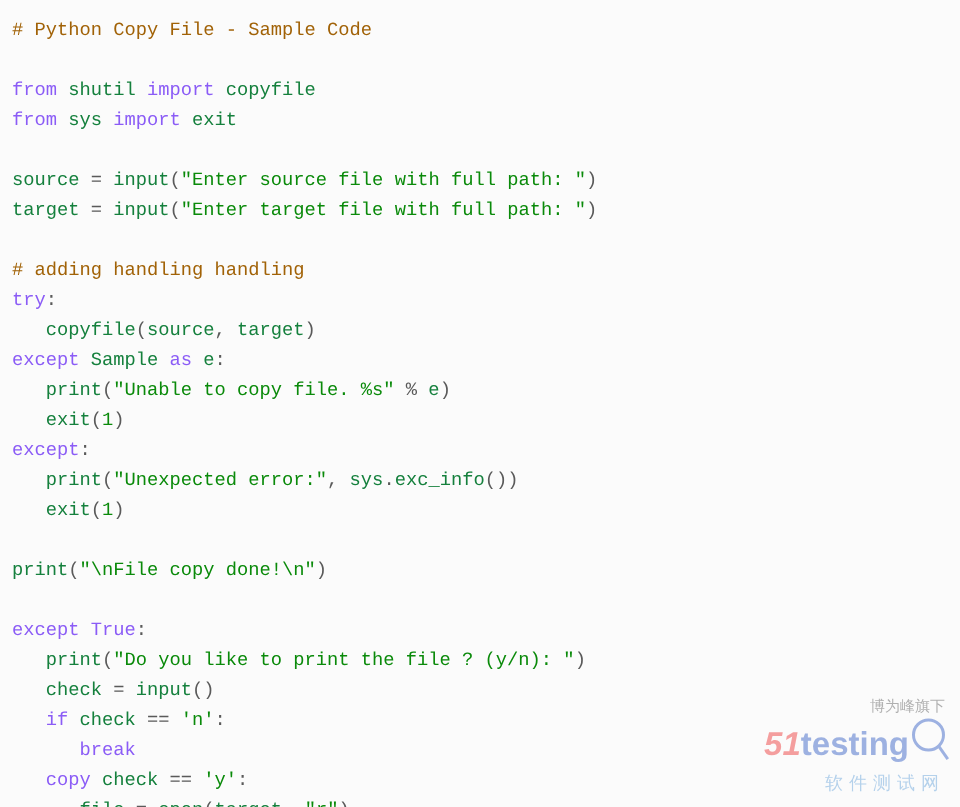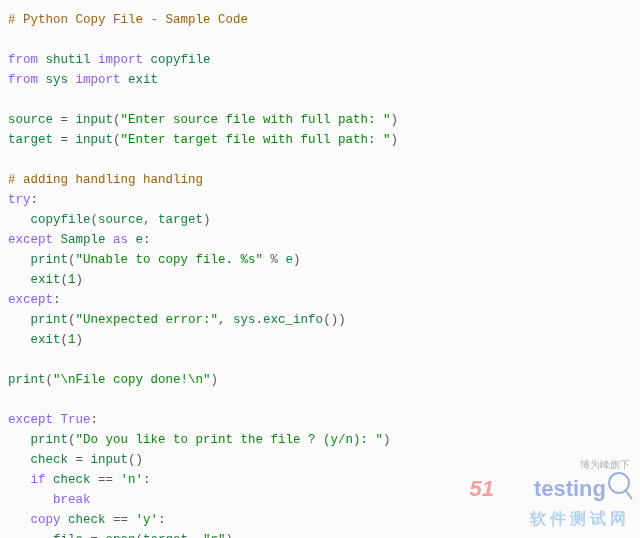--- a/index.html
+++ b/index.html
@@ -37,43 +37,43 @@
     font-size: 10px;
     color: #666;
     text-align: right;
     margin-bottom: -2px;
   }
   .wm-mid {
     font-size: 22px;
     font-weight: bold;
   }
   .wm-51 { color: #ef4444; font-style: italic;}
-  .wm-test { color: #4169c8; margin-left: 40px; }
+  .wm-test { color: #4169c8; }
   .wm-mag {
     display: inline-block;
     width: 18px; height: 18px;
     border: 2px solid #4169c8;
     border-radius: 50%;
     position: relative;
     top: -2px;
     margin-left: 2px;
   }
   .wm-mag::after {
     content: "";
     position: absolute;
     width: 2px; height: 10px;
     background: #4169c8;
     bottom: -8px; right: -2px;
     transform: rotate(-35deg);
   }
   .wm-bot {
-    font-size: 16px;
+    font-size: 12px;
     color: #6fa8dc;
     letter-spacing: 4px;
-    font-weight: bold;
+    font-weight: normal;
   }
 </style>
 </head>
 <body>
 
 <div class="code-area"><span class="cm"># Python Copy File - Sample Code</span>
 
 <span class="kw">from</span><span class="nm"> shutil </span><span class="kw">import</span><span class="nm"> copyfile</span>
 <span class="kw">from</span><span class="nm"> sys </span><span class="kw">import</span><span class="nm"> exit</span>
 

